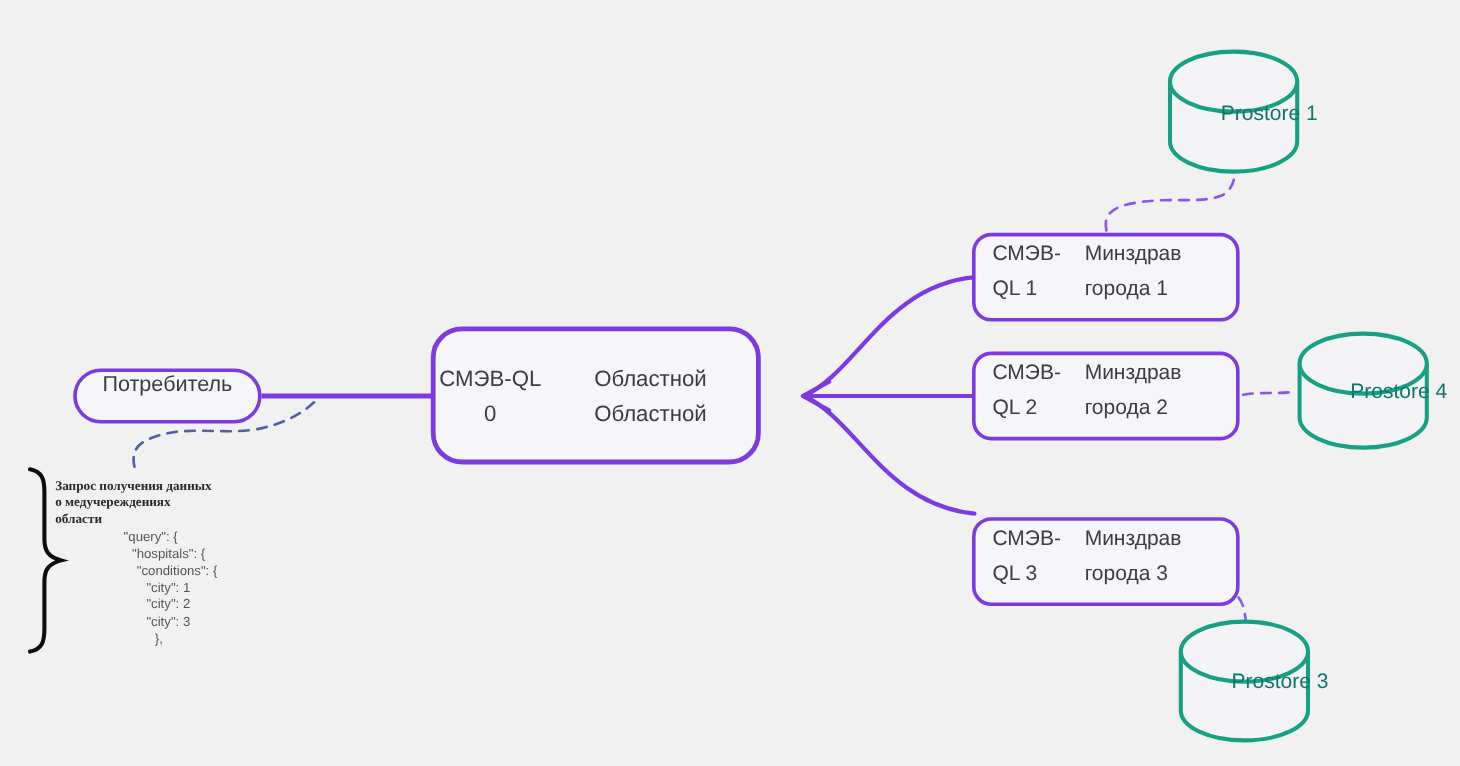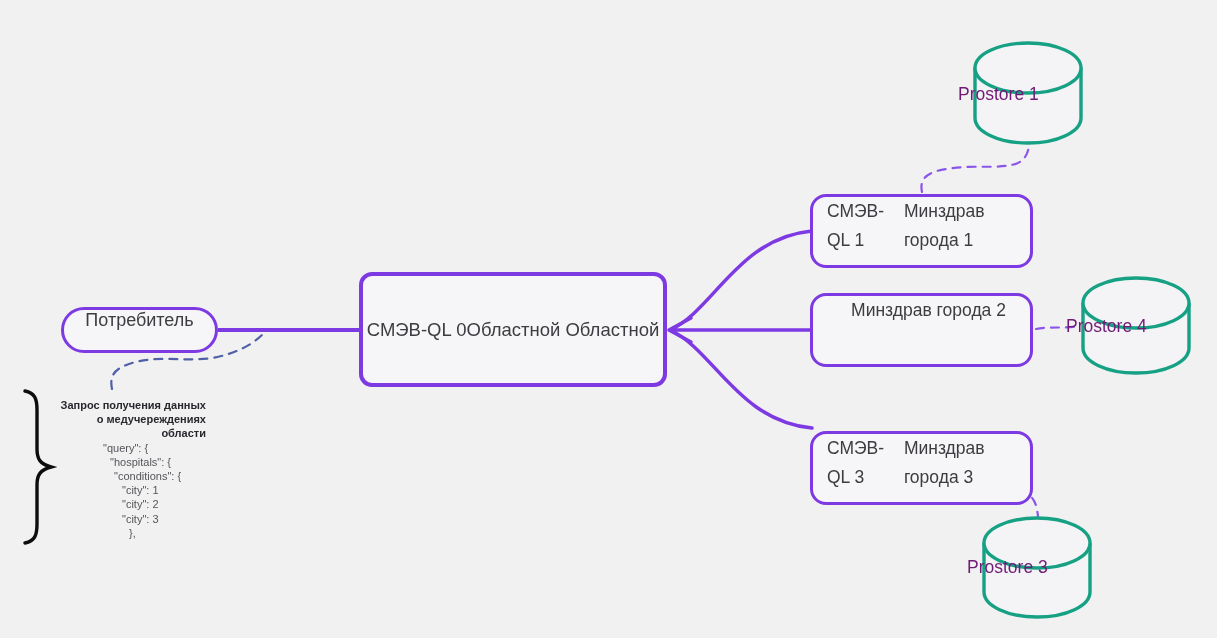--- a/index.html
+++ b/index.html
@@ -17,47 +17,47 @@
     background:#f6f5f7;
     display:flex;flex-direction:row;justify-content:center;
     color:#3d3c40;
   }
   .pill{
     left:61px;top:307px;width:157px;height:46px;
     border:3.5px solid #7e3ae2;border-radius:24px;
     font-size:18px;
   }
   .central{
-    left:359px;top:272px;width:308px;height:115px;
-    border:4px solid #7e3ae2;border-radius:13px;
+    left:359px;top:272px;width:275px;height:115px;
+    border:4px solid #7e3ae2;border-radius:26px;
     align-items:center;text-align:center;
     font-size:18.5px;line-height:29px;
   }
   .city{
     left:810px;width:223px;height:74px;
     border:3px solid #7e3ae2;border-radius:16px;
     padding-left:14px;font-size:17.5px;line-height:29px;
   }
   .city1{top:194px;}
   .city2{top:293px;}
   .city3{top:408px;margin-top:23px;}
 
   .cyl-label{
-    position:absolute;width:140px;text-align:left;
-    font-size:17.5px;color:#701a75;
+    position:absolute;width:140px;text-align:right;
+    font-size:17.5px;color:#0f766e;
   }
   .cyl-label.c1{left:958px;top:84px;}
   .cyl-label.c2{left:1066px;top:316px;}
   .cyl-label.c3{left:967px;top:557px;}
 
   .annotation{
     position:absolute;left:46px;top:398px;width:160px;
     font-size:11px;line-height:14.2px;
   }
-  .annotation .head{font-weight:bold;color:#28272c;text-align:right;}
+  .annotation .head{font-weight:bold;color:#28272c;text-align:left;font-family:Liberation Serif, serif;}
   .annotation .code{color:#55555a;}
   .ml0{margin-left:57px;}
   .ml1{margin-left:64px;}
   .ml2{margin-left:68px;}
   .ml3{margin-left:76px;}
   .ml4{margin-left:83px;}
 </style>
 </head>
 <body>
 
@@ -104,20 +104,21 @@
     <div>СМЭВ-QL 0</div>
     <div>Областной Областной</div>
   </div>
 
   <div class="node city city1">
     <div>СМЭВ-QL 1</div>
     <div>Минздрав города 1</div>
   </div>
 
   <div class="node city city2">
+    <div>СМЭВ-QL 2</div>
     <div>Минздрав города 2</div>
   </div>
 
   <div class="node city city3">
     <div>СМЭВ-QL 3</div>
     <div>Минздрав города 3</div>
   </div>
 
   <div class="cyl-label c1">Prostore 1</div>
   <div class="cyl-label c2">Prostore 4</div>

